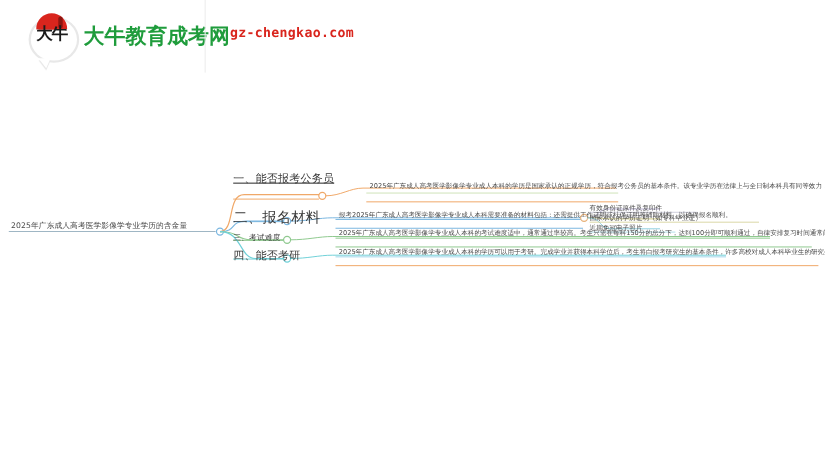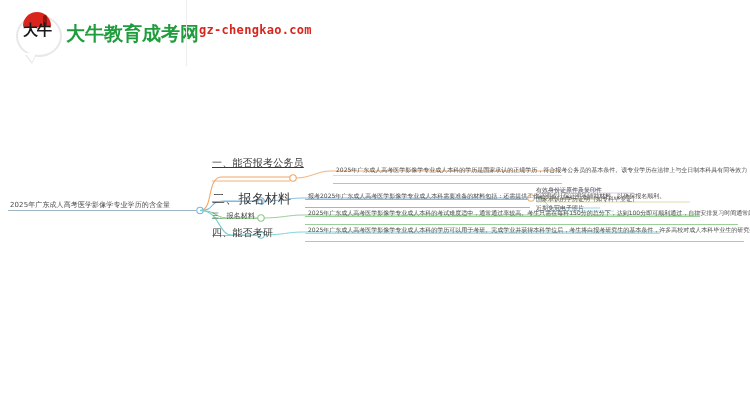--- a/index.html
+++ b/index.html
@@ -7,21 +7,21 @@
     width:750px;height:410px;
     background:#ffffff;
     font-family:"Liberation Sans","DejaVu Sans",sans-serif;
     overflow:hidden;
     position:relative;
   }
 
   
   .header{
     position:absolute;left:0;top:0;width:186px;height:66px;
-    display:flex;align-items:center;gap:6px;padding-left:14px;
+    display:flex;align-items:center;gap:6px;padding-left:24px;
     box-sizing:border-box;
   }
   .logo-mark{
     position:relative;width:46px;height:46px;flex:0 0 46px;
   }
   .logo-bubble{
     position:absolute;left:2px;top:5px;width:42px;height:38px;
     background:#ffffff;border:2px solid #e8e8e8;border-radius:50%;
   }
   .logo-bubble:after{
@@ -152,21 +152,21 @@
     <circle cx="261" cy="235" r="3.2" fill="#ffffff" stroke="#6fd0d8" stroke-width="1.1"></circle>
     <path d="M264,235 C280,235 290,232 302,232 L660,232" fill="none" stroke="#6fd0d8" stroke-width="0.9"></path>
     <line x1="305" y1="233.5" x2="660" y2="233.5" stroke="#9fd6ea" stroke-width="0.9"></line>
     <line x1="305" y1="241.5" x2="744" y2="241.5" stroke="#f0a868" stroke-width="0.9"></line>
   </svg>
 
   <div class="node node-root">2025年广东成人高考医学影像学专业学历的含金量</div>
 
   <div class="node node-b1">一、能否报考公务员</div>
   <div class="node node-b2">二、报名材料</div>
-  <div class="node node-b3">三、报名材料</div>
+  <div class="node node-b3">三、考试难度</div>
   <div class="node node-b4">四、能否考研</div>
 
   <div class="leaf leaf-1">
     <p>2025年广东成人高考医学影像学专业成人本科的学历是国家承认的正规学历，符合报考公务员的基本条件。该专业学历在法律上与全日制本科具有同等效力，考生在报考公务员时享有与普通本科生相同的选学机会。</p>
   </div>
   <div class="leaf leaf-2">
     <p>报考2025年广东成人高考医学影像学专业成人本科需要准备的材料包括：还需提供工作证明或社保证明等辅助材料，以确保报名顺利。</p>
   </div>
   <div class="leaf leaf-3">
     <p>2025年广东成人高考医学影像学专业成人本科的考试难度适中，通常通过率较高。考生只需在每科150分的总分下，达到100分即可顺利通过，自律安排复习时间通常能顺利入学。</p>

